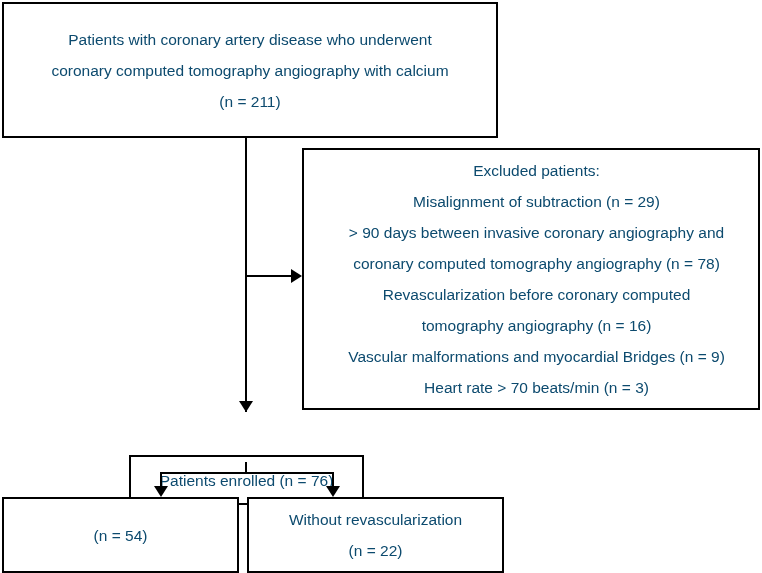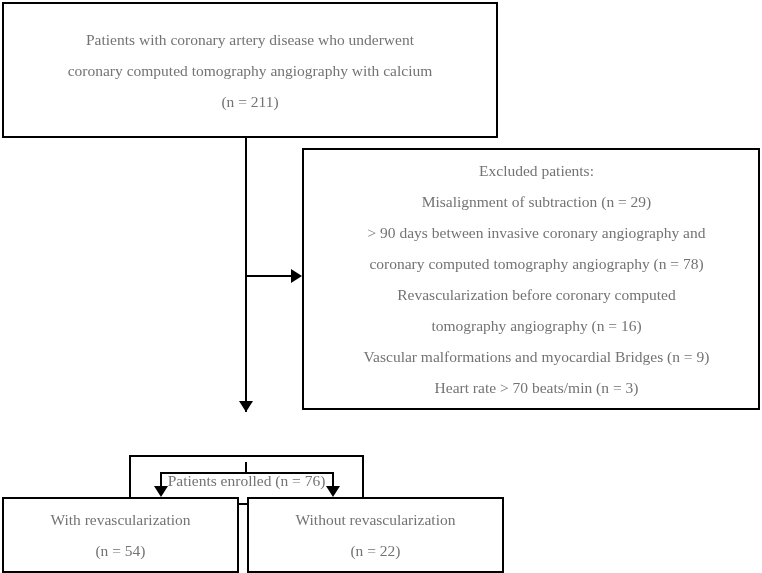--- a/index.html
+++ b/index.html
@@ -5,22 +5,22 @@
   html, body {
     margin: 0;
     padding: 0;
     background: #ffffff;
   }
   #flow-root {
     position: relative;
     width: 762px;
     height: 573px;
     background: #ffffff;
-    font-family: Liberation Serif, serif;
-    color: #737373;
+    font-family: Liberation Sans, sans-serif;
+    color: #0c4a6e;
     overflow: hidden;
   }
   .node {
     position: absolute;
     box-sizing: border-box;
     border: 2px solid #000000;
     background: #ffffff;
     display: flex;
     flex-direction: column;
     justify-content: center;
@@ -119,21 +119,20 @@
     <div class="line">tomography angiography (n = 16)</div>
     <div class="line">Vascular malformations and myocardial Bridges (n = 9)</div>
     <div class="line">Heart rate &gt; 70 beats/min (n = 3)</div>
   </div>
 
   <div class="node center-node" id="node-enrolled">
     <div class="line">Patients enrolled (n = 76)</div>
   </div>
 
   <div class="node center-node" id="node-with-revasc">
-    <div class="line">With revascularization</div>
     <div class="line">(n = 54)</div>
   </div>
 
   <div class="node center-node" id="node-without-revasc">
     <div class="line">Without revascularization</div>
     <div class="line">(n = 22)</div>
   </div>
 
   <div class="conn vline" id="trunk-main"></div>
 

